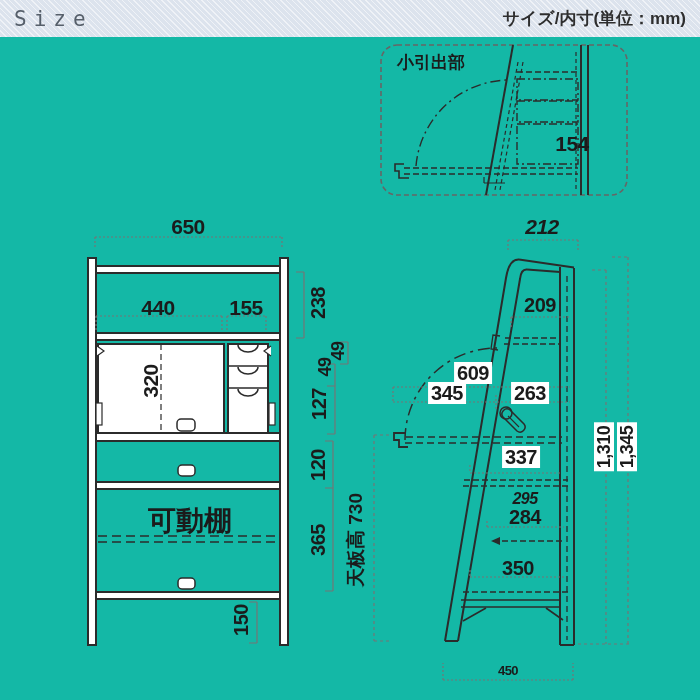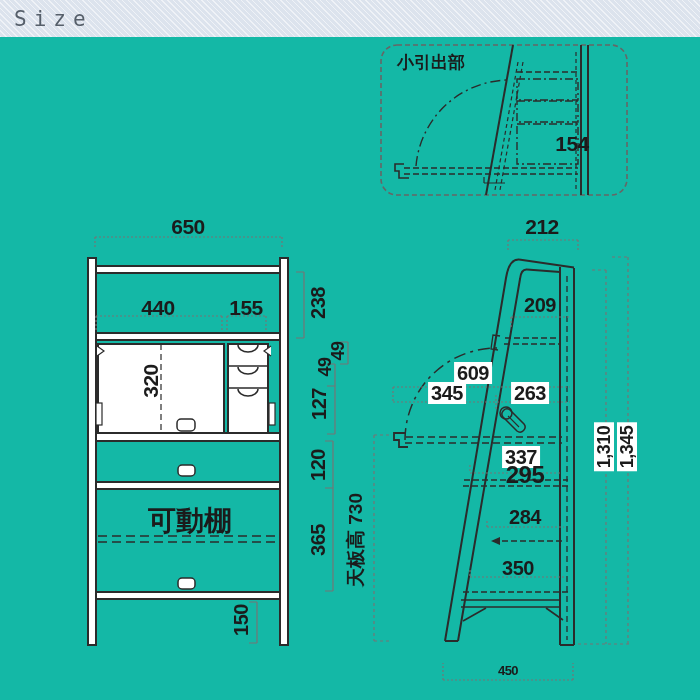--- a/index.html
+++ b/index.html
@@ -18,20 +18,21 @@
   .wbg{background:#fff;padding:1px 3px;}
   .jp{font-weight:600;letter-spacing:0;}
 </style>
 </head>
 <body>
 
 <div class="stage">
 
   <div class="header">
     <span class="title">Size</span>
+    <span class="subtitle">サイズ/内寸(単位：mm)</span>
   </div>
 
   <svg class="art" width="700" height="700" viewBox="0 0 700 700">
 
     <g fill="none" stroke="#666" stroke-width="1.6">
       <rect x="381" y="45" width="246" height="150" rx="16" stroke-dasharray="5 3"></rect>
     </g>
     <g fill="none" stroke="#2b2b2b" stroke-width="2">
       <path d="M581 45 V195"></path>
       <path d="M588 45 V195"></path>
@@ -135,27 +136,27 @@
   <div class="lbl rot" style="left:150px;top:381px;font-size:21px;">320</div>
   <div class="lbl rot" style="left:318px;top:303px;font-size:20px;">238</div>
   <div class="lbl rot" style="left:338px;top:351px;font-size:18px;">49</div>
   <div class="lbl rot" style="left:325px;top:367px;font-size:18px;">49</div>
   <div class="lbl rot" style="left:319px;top:404px;font-size:20px;">127</div>
   <div class="lbl rot" style="left:318px;top:465px;font-size:20px;">120</div>
   <div class="lbl rot" style="left:318px;top:540px;font-size:20px;">365</div>
   <div class="lbl rot" style="left:241px;top:620px;font-size:20px;">150</div>
   <div class="lbl jp" style="left:190px;top:521px;font-size:28px;">可動棚</div>
 
-  <div class="lbl" style="left:542px;top:226px;font-size:21px;">212</div>
+  <div class="lbl" style="left:542px;top:226px;font-size:21px;font-style:italic;">212</div>
   <div class="lbl" style="left:540px;top:305px;font-size:20px;">209</div>
   <div class="lbl wbg" style="left:473px;top:373px;font-size:20px;">609</div>
   <div class="lbl wbg" style="left:447px;top:393px;font-size:20px;">345</div>
   <div class="lbl wbg" style="left:530px;top:393px;font-size:20px;">263</div>
   <div class="lbl wbg" style="left:521px;top:457px;font-size:20px;">337</div>
-  <div class="lbl" style="left:525px;top:475px;font-size:24px;">295</div>
+  <div class="lbl" style="left:525px;top:499px;font-size:16px;font-style:italic;">295</div>
   <div class="lbl" style="left:525px;top:517px;font-size:20px;">284</div>
   <div class="lbl" style="left:518px;top:568px;font-size:20px;">350</div>
   <div class="lbl" style="left:508px;top:670px;font-size:13px;">450</div>
   <div class="lbl rot wbg" style="left:604px;top:447px;font-size:18px;">1,310</div>
   <div class="lbl rot wbg" style="left:627px;top:447px;font-size:18px;">1,345</div>
   <div class="lbl rot jp" style="left:355px;top:540px;font-size:19px;">天板高 730</div>
 
 </div>
 
 </body></html>

